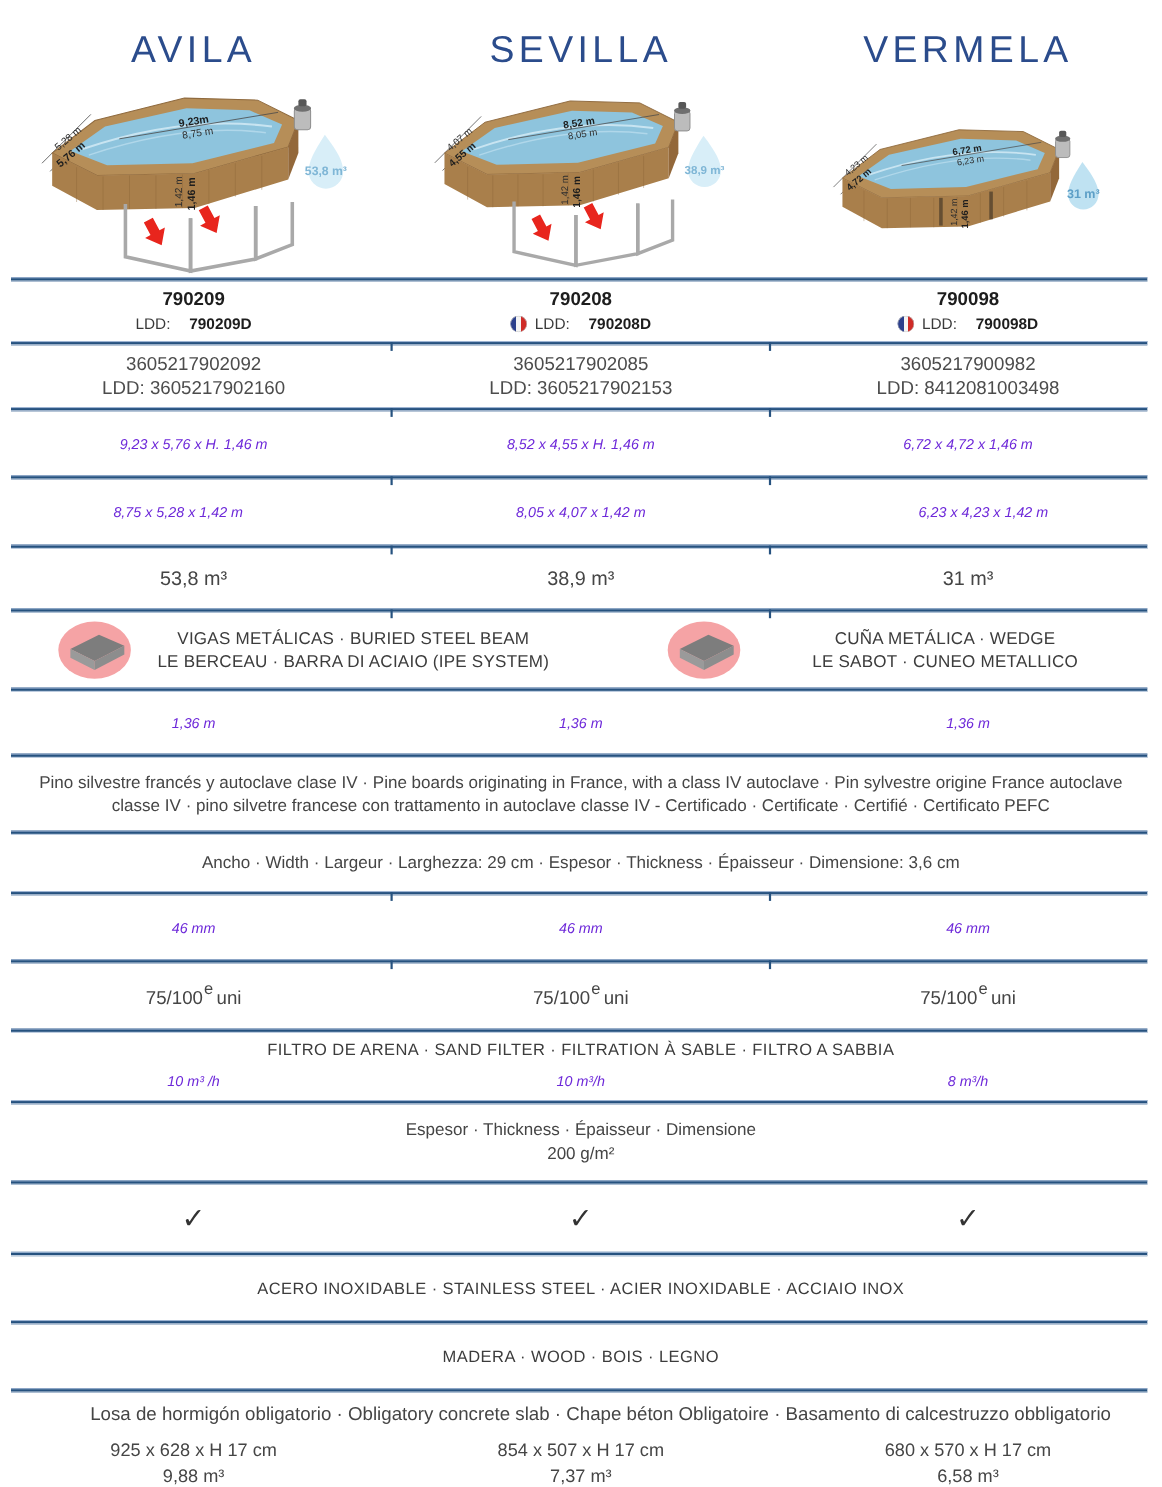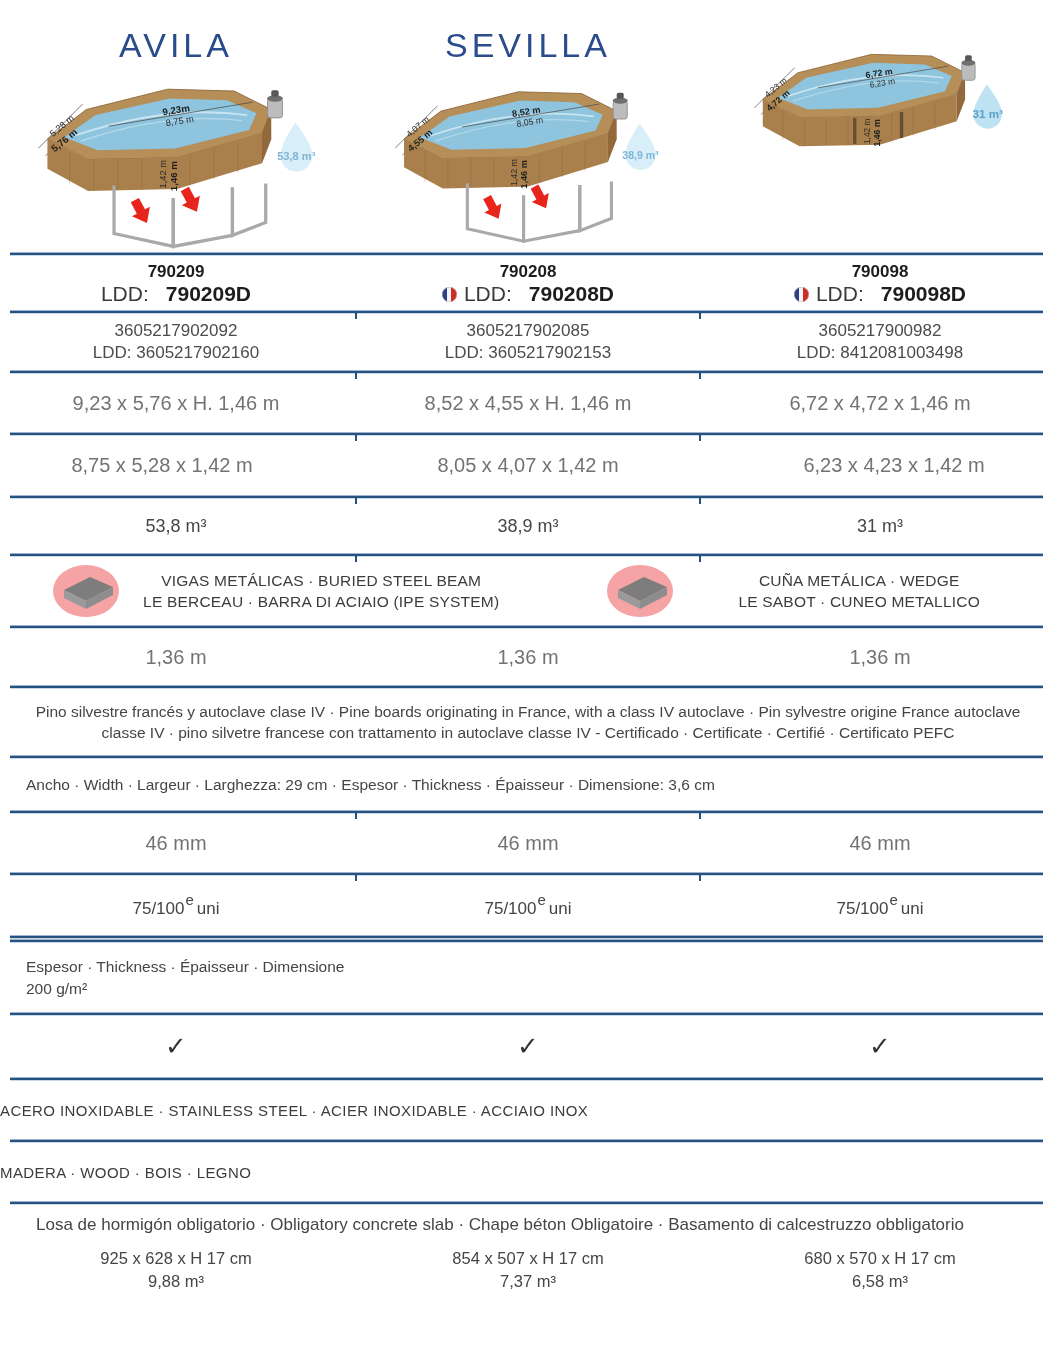--- a/index.html
+++ b/index.html
@@ -16,36 +16,36 @@
   
   .rule{position:relative;height:4px;margin:0 13px 0 10px;background:#26527f;
         border-top:1px solid #9db4d2;border-bottom:1px solid #cdd9e8;}
   .rule.ticks:after,.rule.ticks:before{content:"";position:absolute;top:0;width:2px;height:8px;background:#26527f;}
   .rule.ticks:before{left:33.4%;}
   .rule.ticks:after{left:66.7%;}
 
   
   .row3{display:flex;}
   .cell{flex:1;display:flex;flex-direction:column;align-items:center;justify-content:center;text-align:center;}
-  .rowfull{display:flex;flex-direction:column;align-items:flex-start;justify-content:center;text-align:center;}
+  .rowfull{display:flex;flex-direction:column;align-items:center;justify-content:center;text-align:center;}
 
   .r-codes{height:54px;} .r-ean{height:56px;} .r-odim{height:58px;} .r-idim{height:59px;gap:42px;}
   .r-vol{height:54px;}  .r-beam{height:68px;} .r-136{height:56px;} .r-pine{height:66px;}
   .r-board{height:51px;} .r-46{height:58px;} .r-liner{height:59px;} .r-filter{height:61px;}
   .r-cover{height:69px;} .r-check{height:61px;} .r-steel{height:58px;} .r-wood{height:58px;}
   .r-slab{height:40px;padding-left:36px;} .r-bottom{height:50px;}
 
   .code1{font-size:17px;font-weight:700;color:#1d1d1d;line-height:22px;}
-  .code2{font-size:21px;color:#3a3a3a;line-height:22px;display:flex;align-items:center;}
+  .code2{font-size:14px;color:#3a3a3a;line-height:22px;display:flex;align-items:center;}
   .code2 b{color:#1d1d1d;margin-left:17px;text-align:right;}
   .flag{display:inline-block;width:15px;height:15px;border-radius:50%;margin-right:7px;
         background:linear-gradient(90deg,#2b3f8c 0 36%,#f4f4f4 36% 62%,#cf2b27 62% 100%);
         box-shadow:0 0 0 0.5px #b9b9b9 inset;}
   .ean{font-size:17px;color:#4c4c4c;line-height:22px;}
-  .val{font-size:20px;color:#737373;}
+  .val{font-size:13px;color:#6d28d9;font-style:italic;}
   .vol{font-size:18px;color:#454545;}
 
   .beamrow{display:flex;height:68px;gap:20px;}
   .beam-group{position:relative;display:flex;flex-direction:column;align-items:center;justify-content:center;text-align:center;}
   .beam-group.two{width:62%;}
   .beam-group.one{width:38%;}
   .beam-ic{position:absolute;top:50%;transform:translateY(-50%);}
   .two .beam-ic{left:52px;}
   .one .beam-ic{left:-56px;}
   .note{font-size:15.5px;color:#3c3c3c;line-height:21px;letter-spacing:.2px;}
@@ -180,20 +180,21 @@
           </g>
           <g fill="#e8251d">
             <polygon transform="translate(122,158) rotate(-28)" points="-5,-16 5,-16 5,-2 11,-2 0,12 -11,-2 -5,-2"></polygon>
             <polygon transform="translate(176,146) rotate(-28)" points="-5,-16 5,-16 5,-2 11,-2 0,12 -11,-2 -5,-2"></polygon>
           </g>
         </g>
       </svg>
     </div>
 
     <div class="head-col">
+      <div class="p-title">VERMELA</div>
       <svg class="fig" viewBox="0 0 330 200" width="316" height="190">
         <g transform="translate(24,34) scale(0.88)">
           <line class="dimline" x1="10" y1="88" x2="58" y2="40"></line>
           <line class="dimline" x1="18" y1="96" x2="66" y2="48"></line>
           <polygon points="20,78 62,46 150,24 222,26 262,46 252,72 160,98 64,100" fill="#b68e58" stroke="#8f6a3e" stroke-width="1"></polygon>
           <polygon points="38,76 72,52 152,34 214,36 246,50 238,68 158,88 74,90" fill="#8ec4dd"></polygon>
           <path d="M50,74 Q150,40 236,52" stroke="#d2eaf5" fill="none" stroke-width="2" opacity=".85"></path>
           <path d="M56,80 Q152,48 230,58" stroke="#bfe0ef" fill="none" stroke-width="1.5" opacity=".7"></path>
           <polygon points="20,78 64,100 160,98 252,72 252,104 160,132 64,134 20,110" fill="#a97f4b"></polygon>
           <polygon points="252,72 262,46 262,78 252,104" fill="#93683a"></polygon>
@@ -372,20 +373,28 @@
     <div class="cell">
       <div class="liner"><span>75/100</span><sup>e</sup><span>uni</span></div>
     </div>
     <div class="cell">
       <div class="liner"><span>75/100</span><sup>e</sup><span>uni</span></div>
     </div>
   </div>
 
   <div class="rule"></div>
 
+  <div class="filterbox r-filter">
+    <div class="filter-title">FILTRO DE ARENA · SAND FILTER · FILTRATION À SABLE · FILTRO A SABBIA</div>
+    <div class="filter-vals">
+      <div class="cell val">10 m³ /h</div>
+      <div class="cell val">10 m³/h</div>
+      <div class="cell val">8 m³/h</div>
+    </div>
+  </div>
 
   <div class="rule"></div>
 
   <div class="rowfull r-cover">
     <div class="para">Espesor · Thickness · Épaisseur · Dimensione</div>
     <div class="para">200 g/m²</div>
   </div>
 
   <div class="rule"></div>
 

